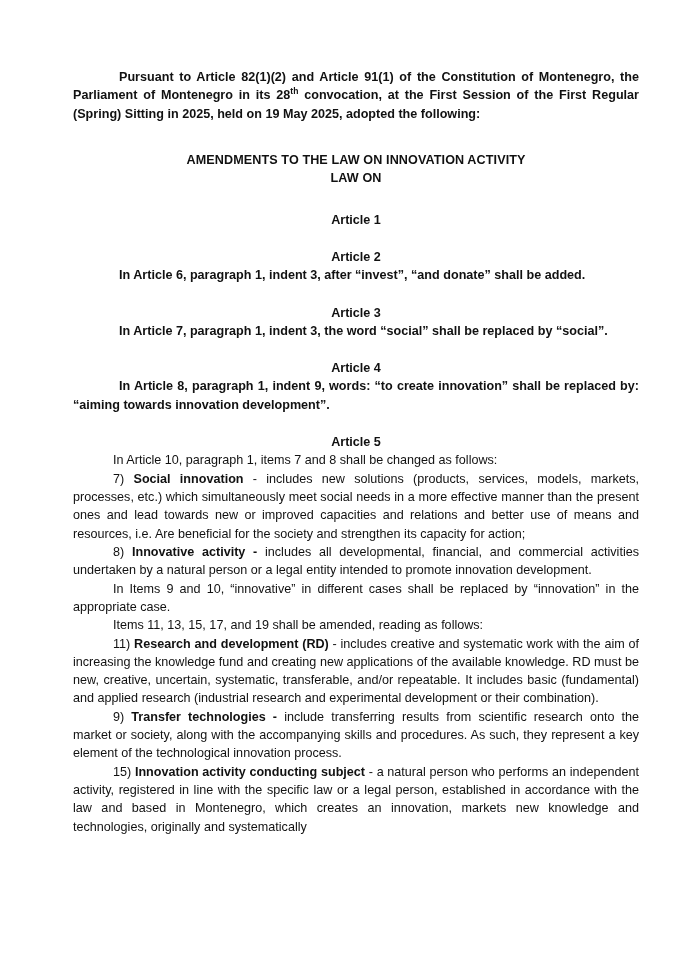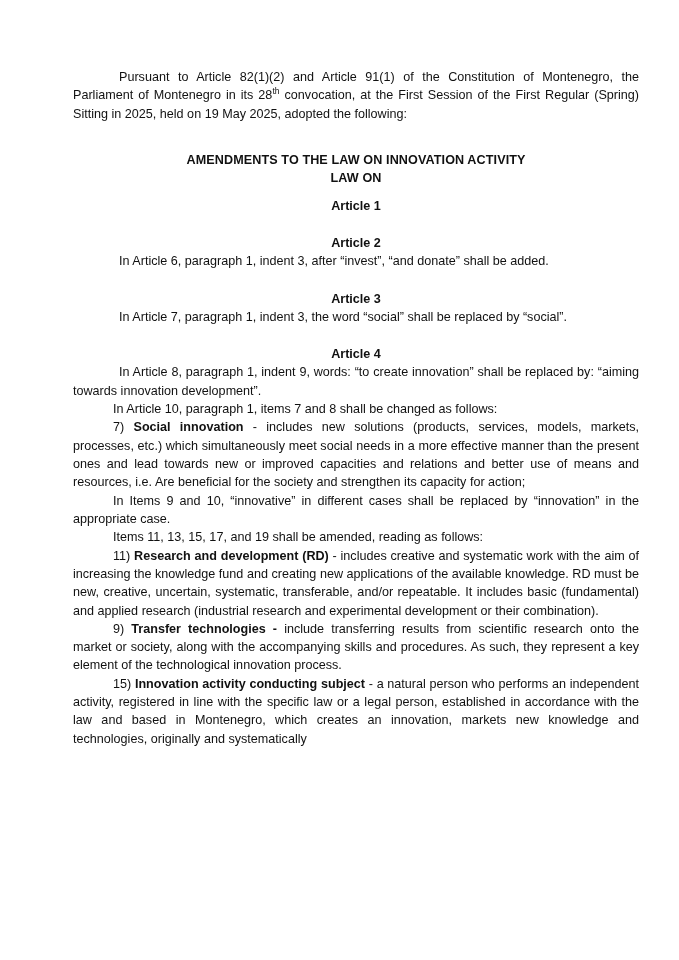--- a/index.html
+++ b/index.html
@@ -28,20 +28,21 @@
     line-height: 1.455;
     text-align: justify;
     text-justify: inter-word;
   }
   p {
     margin: 0;
     text-align: justify;
   }
   p.indent {
     text-indent: 46px;
+    font-weight: bold;
   }
   p.indent-sm {
     text-indent: 40px;
   }
   p.last-line-left {
     text-align-last: left;
   }
   .bold {
     font-weight: bold;
   }
@@ -55,21 +56,21 @@
     text-indent: 0;
     letter-spacing: 0.1px;
   }
   .article-head {
     text-align: center;
     text-align-last: center;
     font-weight: bold;
     text-indent: 0;
     margin-top: 19px;
   }
-  .art1-head { margin-top: 9px; }
+  .art1-head { margin-top: 23px; }
   sup {
     font-size: 0.68em;
     vertical-align: super;
     line-height: 0;
   }
 </style>
 </head>
 <body>
 
 <div class="page">
@@ -86,24 +87,26 @@
 
     <p class="article-head">Article 2</p>
     <p class="indent last-line-left">In Article 6, paragraph 1, indent 3, after “invest”, “and donate” shall be added.</p>
 
     <p class="article-head">Article 3</p>
     <p class="indent last-line-left">In Article 7, paragraph 1, indent 3, the word “social” shall be replaced by “social”.</p>
 
     <p class="article-head">Article 4</p>
     <p class="indent last-line-left">In Article 8, paragraph 1, indent 9, words: “to create innovation” shall be replaced by: “aiming towards innovation development”.</p>
 
+    <p class="article-head">Article 5</p>
     <p class="indent-sm last-line-left">In Article 10, paragraph 1, items 7 and 8 shall be changed as follows:</p>
 
     <p class="indent-sm last-line-left"><span>7) </span><span class="bold">Social innovation</span><span> - includes new solutions (products, services, models, markets, processes, etc.) which simultaneously meet social needs in a more effective manner than the present ones and lead towards new or improved capacities and relations and better use of means and resources, i.e. Are beneficial for the society and strengthen its capacity for action;</span></p>
 
+    <p class="indent-sm last-line-left"><span> 8) </span><span class="bold">Innovative activity -</span><span> includes all developmental, financial, and commercial activities undertaken by a natural person or a legal entity intended to promote innovation development.</span></p>
 
     <p class="indent-sm last-line-left">In Items 9 and 10, “innovative” in different cases shall be replaced by “innovation” in the appropriate case.</p>
     <p class="indent-sm last-line-left">Items 11, 13, 15, 17, and 19 shall be amended, reading as follows:</p>
 
     <p class="indent-sm last-line-left"><span>11) </span><span class="bold">Research and development (RD)</span><span> - includes creative and systematic work with the aim of increasing the knowledge fund and creating new applications of the available knowledge. RD must be new, creative, uncertain, systematic, transferable, and/or repeatable. It includes basic (fundamental) and applied research (industrial research and experimental development or their combination).</span></p>
 
     <p class="indent-sm last-line-left"><span>9) </span><span class="bold">Transfer technologies -</span><span> include transferring results from scientific research onto the market or society, along with the accompanying skills and procedures. As such, they represent a key element of the technological innovation process.</span></p>
 
     <p class="indent-sm"><span>15) </span><span class="bold">Innovation activity conducting subject</span><span>  -  a natural person who performs an independent activity, registered in line with the specific law or a legal person, established in accordance with the law and based in Montenegro, which creates an innovation,  markets new knowledge and technologies, originally and systematically</span></p>
 

